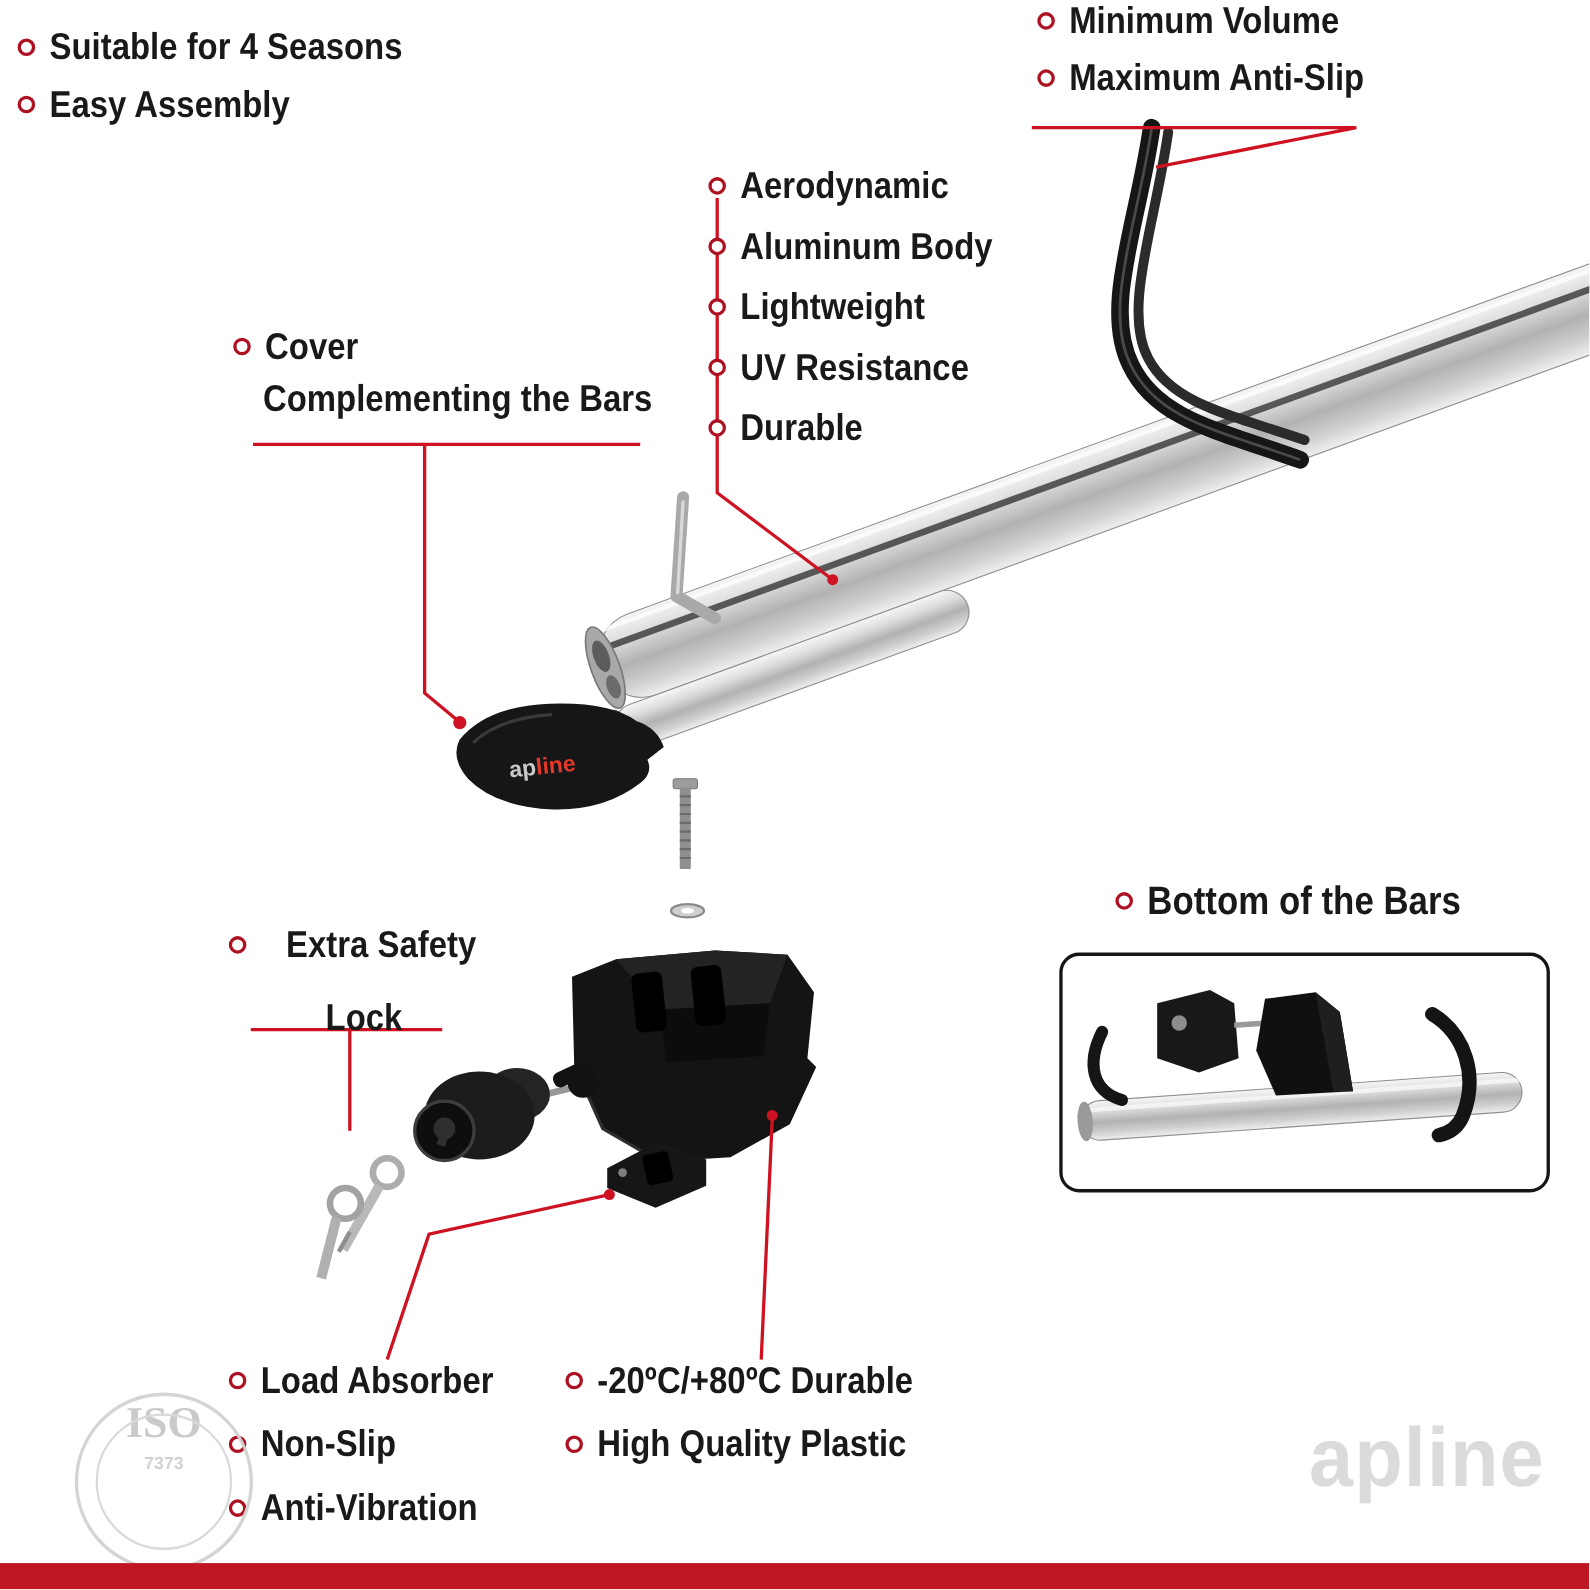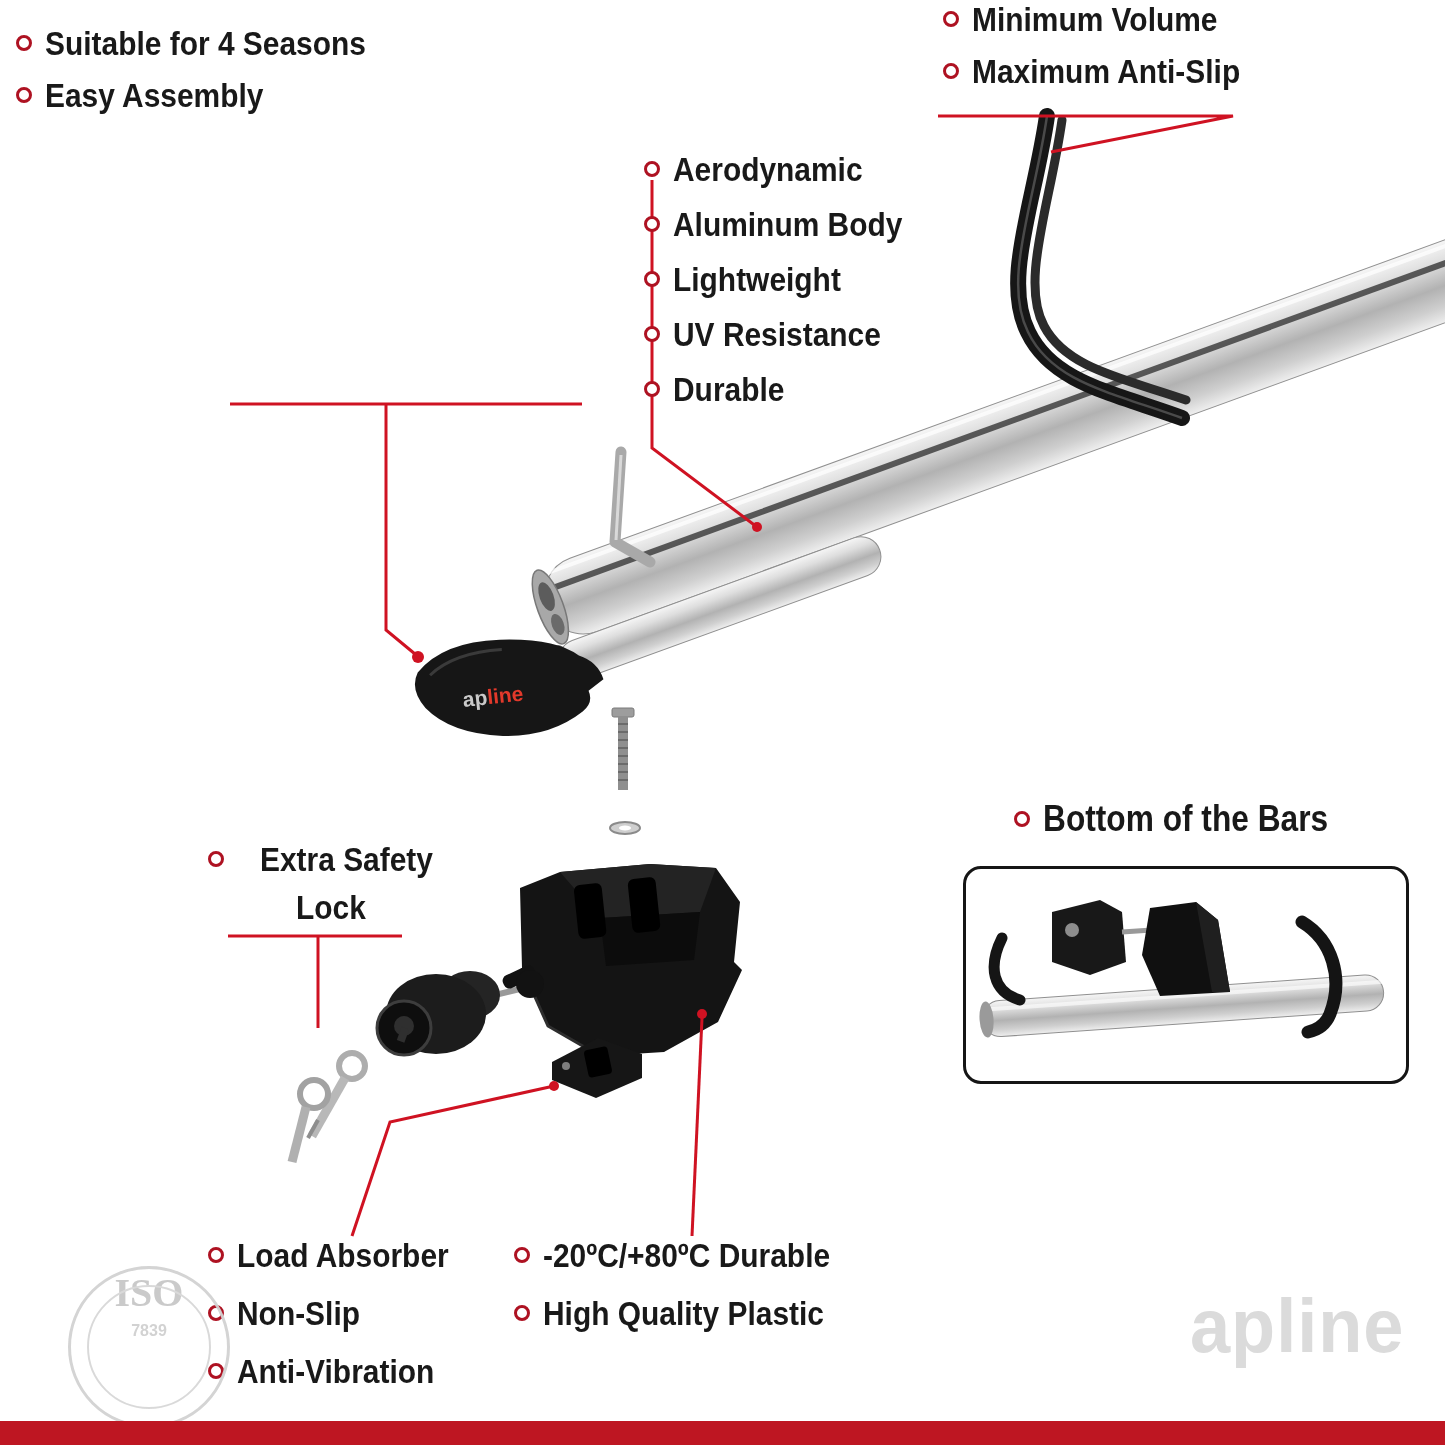--- a/index.html
+++ b/index.html
@@ -207,23 +207,32 @@
     <div class="list-row">
       <span class="bullet"></span>
       <span class="txt">UV Resistance</span>
     </div>
     <div class="list-row">
       <span class="bullet"></span>
       <span class="txt">Durable</span>
     </div>
   </div>
 
+  <div class="txtblock" style="left:212px;top:296px;">
+    <div class="list-row" style="margin-bottom:10px;">
+      <span class="bullet"></span>
+      <span class="txt">Cover</span>
+    </div>
+    <div class="list-row indent">
+      <span class="txt">Complementing the Bars</span>
+    </div>
+  </div>
 
   <div class="txtblock" style="left:208px;top:840px;">
-    <div class="list-row" style="margin-bottom:10px;gap:36px;">
+    <div class="list-row" style="margin-bottom:28px;gap:36px;">
       <span class="bullet"></span>
       <span class="txt">Extra Safety</span>
     </div>
     <div class="list-row lock-indent">
       <span class="txt">Lock</span>
     </div>
   </div>
 
   <div class="txtblock" style="left:1014px;top:800px;">
     <div class="list-row">
@@ -255,20 +264,20 @@
     </div>
     <div class="list-row">
       <span class="bullet"></span>
       <span class="txt">High Quality Plastic</span>
     </div>
   </div>
 
   <div class="iso-stamp">
     <div class="iso-inner"></div>
     <div class="iso-title">ISO</div>
-    <div class="iso-num">7839</div>
+    <div class="iso-num">7373</div>
   </div>
 
   <div class="watermark">apline</div>
 
   <div class="footer-bar"></div>
 
 </div>
 
 </body></html>

